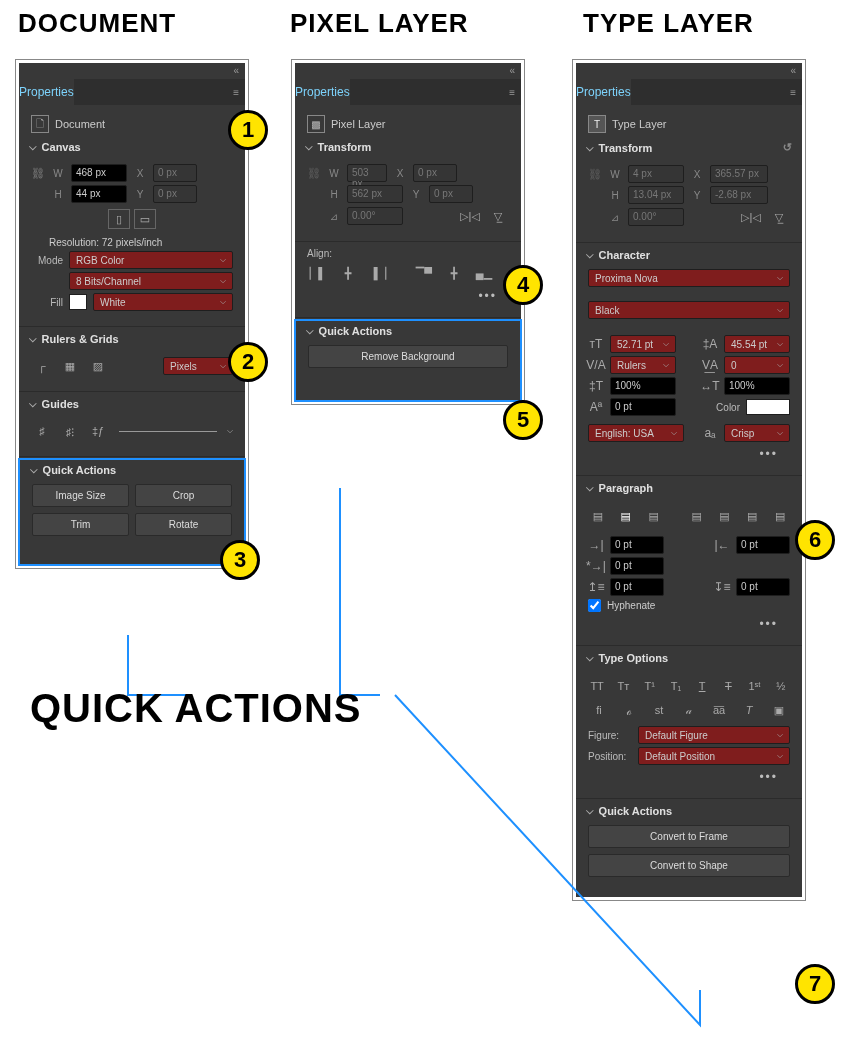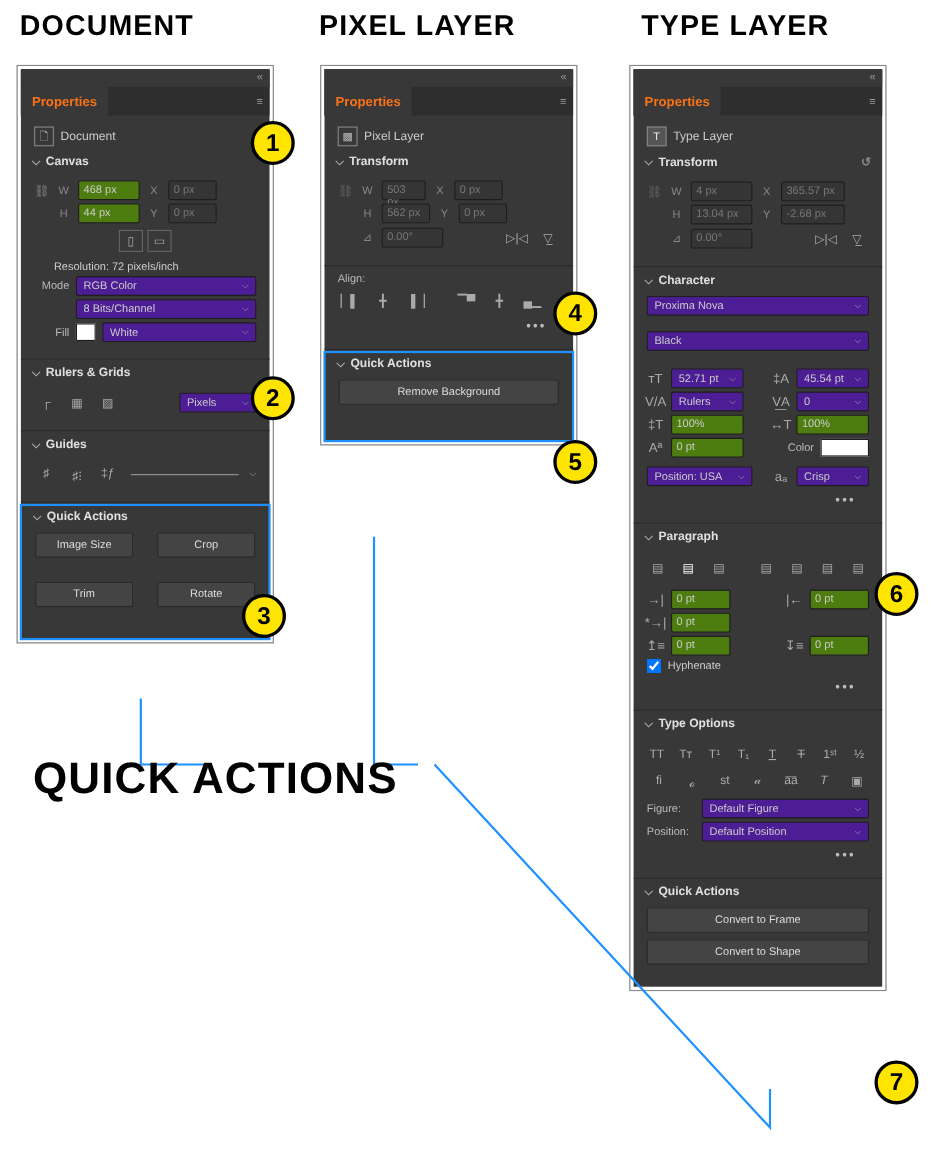--- a/index.html
+++ b/index.html
@@ -1,47 +1,47 @@
 <!DOCTYPE html>
 <html><head>
 <meta charset="utf-8">
 <style>
 *{box-sizing:border-box;margin:0;padding:0;font-family:-apple-system,Helvetica,Arial,sans-serif}
 body{background:#fff;width:851px;height:1046px;position:relative}
 .hdr{font-weight:900;font-size:26px;letter-spacing:1px;text-transform:uppercase;position:absolute}
 .panel{position:absolute;background:#383838;border:3px solid #fff;box-shadow:0 0 0 1px #888;color:#ccc;font-size:11px}
 .tabbar{display:flex;align-items:center;background:#2e2e2e;border-top:16px solid #383838;position:relative}
 .tabbar::before{content:"«";position:absolute;top:-14px;right:6px;color:#999;font-size:10px}
-.tab{padding:6px 10px;background:#383838;font-size:12px;font-weight:bold;color:#f97316}
+.tab{padding:6px 0;background:#383838;font-size:12px;font-weight:normal;color:#7dd3fc}
 .tabmenu{margin-left:auto;padding:0 6px;color:#999}
 .line{font-size:10px}
 .ico-box{display:inline-flex;width:18px;height:18px;border:1px solid #888;align-items:center;justify-content:center;color:#bbb;font-size:10px;margin-right:6px}
 .type-row{display:flex;align-items:center;padding:10px 12px 4px 12px;font-size:11px}
 .secthdr{display:flex;align-items:center;padding:4px 10px;font-size:11px;font-weight:bold;cursor:pointer;color:#e0e0e0}
 .secthdr::before{content:"⌵";transform:rotate(0);margin-right:5px;font-size:10px;color:#aaa}
 .secbody{padding:4px 12px 10px 12px}
 .row{display:flex;align-items:center;gap:6px;margin:3px 0}
 .lbl{width:14px;text-align:center;color:#888;font-size:10px}
-.inp{background:#4d7c0f;border:1px solid #1e1e1e;color:#ccc;padding:2px 4px;font-size:10px;height:18px;border-radius:2px}
+.inp{background:#000000;border:1px solid #1e1e1e;color:#ccc;padding:2px 4px;font-size:10px;height:18px;border-radius:2px}
 .inp.muted{background:#353535;color:#777}
-.sel{display:flex;align-items:center;justify-content:space-between;background:#4c1d95;border:1px solid #1e1e1e;color:#ccc;padding:2px 6px;font-size:10px;height:18px;border-radius:2px}
+.sel{display:flex;align-items:center;justify-content:space-between;background:#7f1d1d;border:1px solid #1e1e1e;color:#ccc;padding:2px 6px;font-size:10px;height:18px;border-radius:2px}
 .sel .caret{color:#aaa;font-size:8px}
 .btn{background:#444;border:1px solid #2a2a2a;color:#ddd;text-align:center;padding:5px 4px;font-size:10px;border-radius:2px;cursor:pointer}
 .iconrow{display:flex;gap:8px;margin:4px 0}
 .iconbtn{width:22px;height:20px;background:#383838;border:1px solid transparent;color:#aaa;display:flex;align-items:center;justify-content:center;font-size:11px;cursor:pointer}
 .iconbtn.box{border:1px solid #666}
 .swatch{width:18px;height:16px;border:1px solid #1e1e1e}
 .sectionline{border-top:1px solid #2b2b2b;margin:2px 0}
 .dots{text-align:right;padding:2px 12px;color:#bbb;font-size:12px;letter-spacing:2px}
 .qahl{border:2px solid #1e90ff}
 .marker{position:absolute;width:40px;height:40px;background:#ffe400;border:3px solid #000;border-radius:50%;display:flex;align-items:center;justify-content:center;font-weight:900;font-size:22px;z-index:50}
 .bigtxt{position:absolute;font-weight:900;font-size:40px;letter-spacing:1px}
 svg.lines{position:absolute;top:0;left:0;pointer-events:none}
 .tl-icon{width:16px;display:inline-flex;justify-content:center;color:#aaa;font-size:12px}
-.grid2{display:grid;grid-template-columns:1fr 1fr;gap:22px}
+.grid2{display:grid;grid-template-columns:1fr 1fr;gap:6px}
 </style>
 </head>
 <body>
 
 <div class="hdr" style="left:18px;top:8px">DOCUMENT</div>
 <div class="hdr" style="left:290px;top:8px">PIXEL LAYER</div>
 <div class="hdr" style="left:583px;top:8px">TYPE LAYER</div>
 
 <div class="panel" style="left:16px;top:60px;width:232px">
   <div class="tabbar">
@@ -150,21 +150,21 @@
     <div class="row">
       <span style="width:14px;color:#666">⛓</span>
       <span class="lbl">W</span>
       <div class="inp muted" style="width:40px">503 px</div>
       <span class="lbl">X</span>
       <div class="inp muted" style="width:44px">0 px</div>
     </div>
     <div class="row">
       <span style="width:14px"></span>
       <span class="lbl">H</span>
-      <div class="inp muted" style="width:44px">562 px</div>
+      <div class="inp muted" style="width:56px">562 px</div>
       <span class="lbl">Y</span>
       <div class="inp muted" style="width:44px">0 px</div>
     </div>
     <div class="row">
       <span style="width:14px"></span>
       <span class="lbl">⊿</span>
       <div class="inp muted" style="width:56px">0.00°</div>
       <div style="flex:1"></div>
       <span class="iconbtn">▷|◁</span>
       <span class="iconbtn">▽̲</span>
@@ -273,21 +273,21 @@
       <div class="inp" style="width:66px">100%</div>
     </div>
     <div class="row">
       <span class="tl-icon">Aª</span>
       <div class="inp" style="width:66px">0 pt</div>
       <span style="margin-left:auto;font-size:10px;color:#bbb">Color</span>
       <div class="swatch" style="background:#fff;width:44px"></div>
     </div>
     <div class="row" style="margin-top:8px">
       <div class="sel" style="width:96px">
-          <span>Position: USA</span>
+          <span>English: USA</span>
           <span class="caret">⌵</span>
         </div>
       <span class="tl-icon" style="margin-left:auto">aₐ</span>
       <div class="sel" style="width:66px">
           <span>Crisp</span>
           <span class="caret">⌵</span>
         </div>
     </div>
     <div class="dots">•••</div>
   </div>

